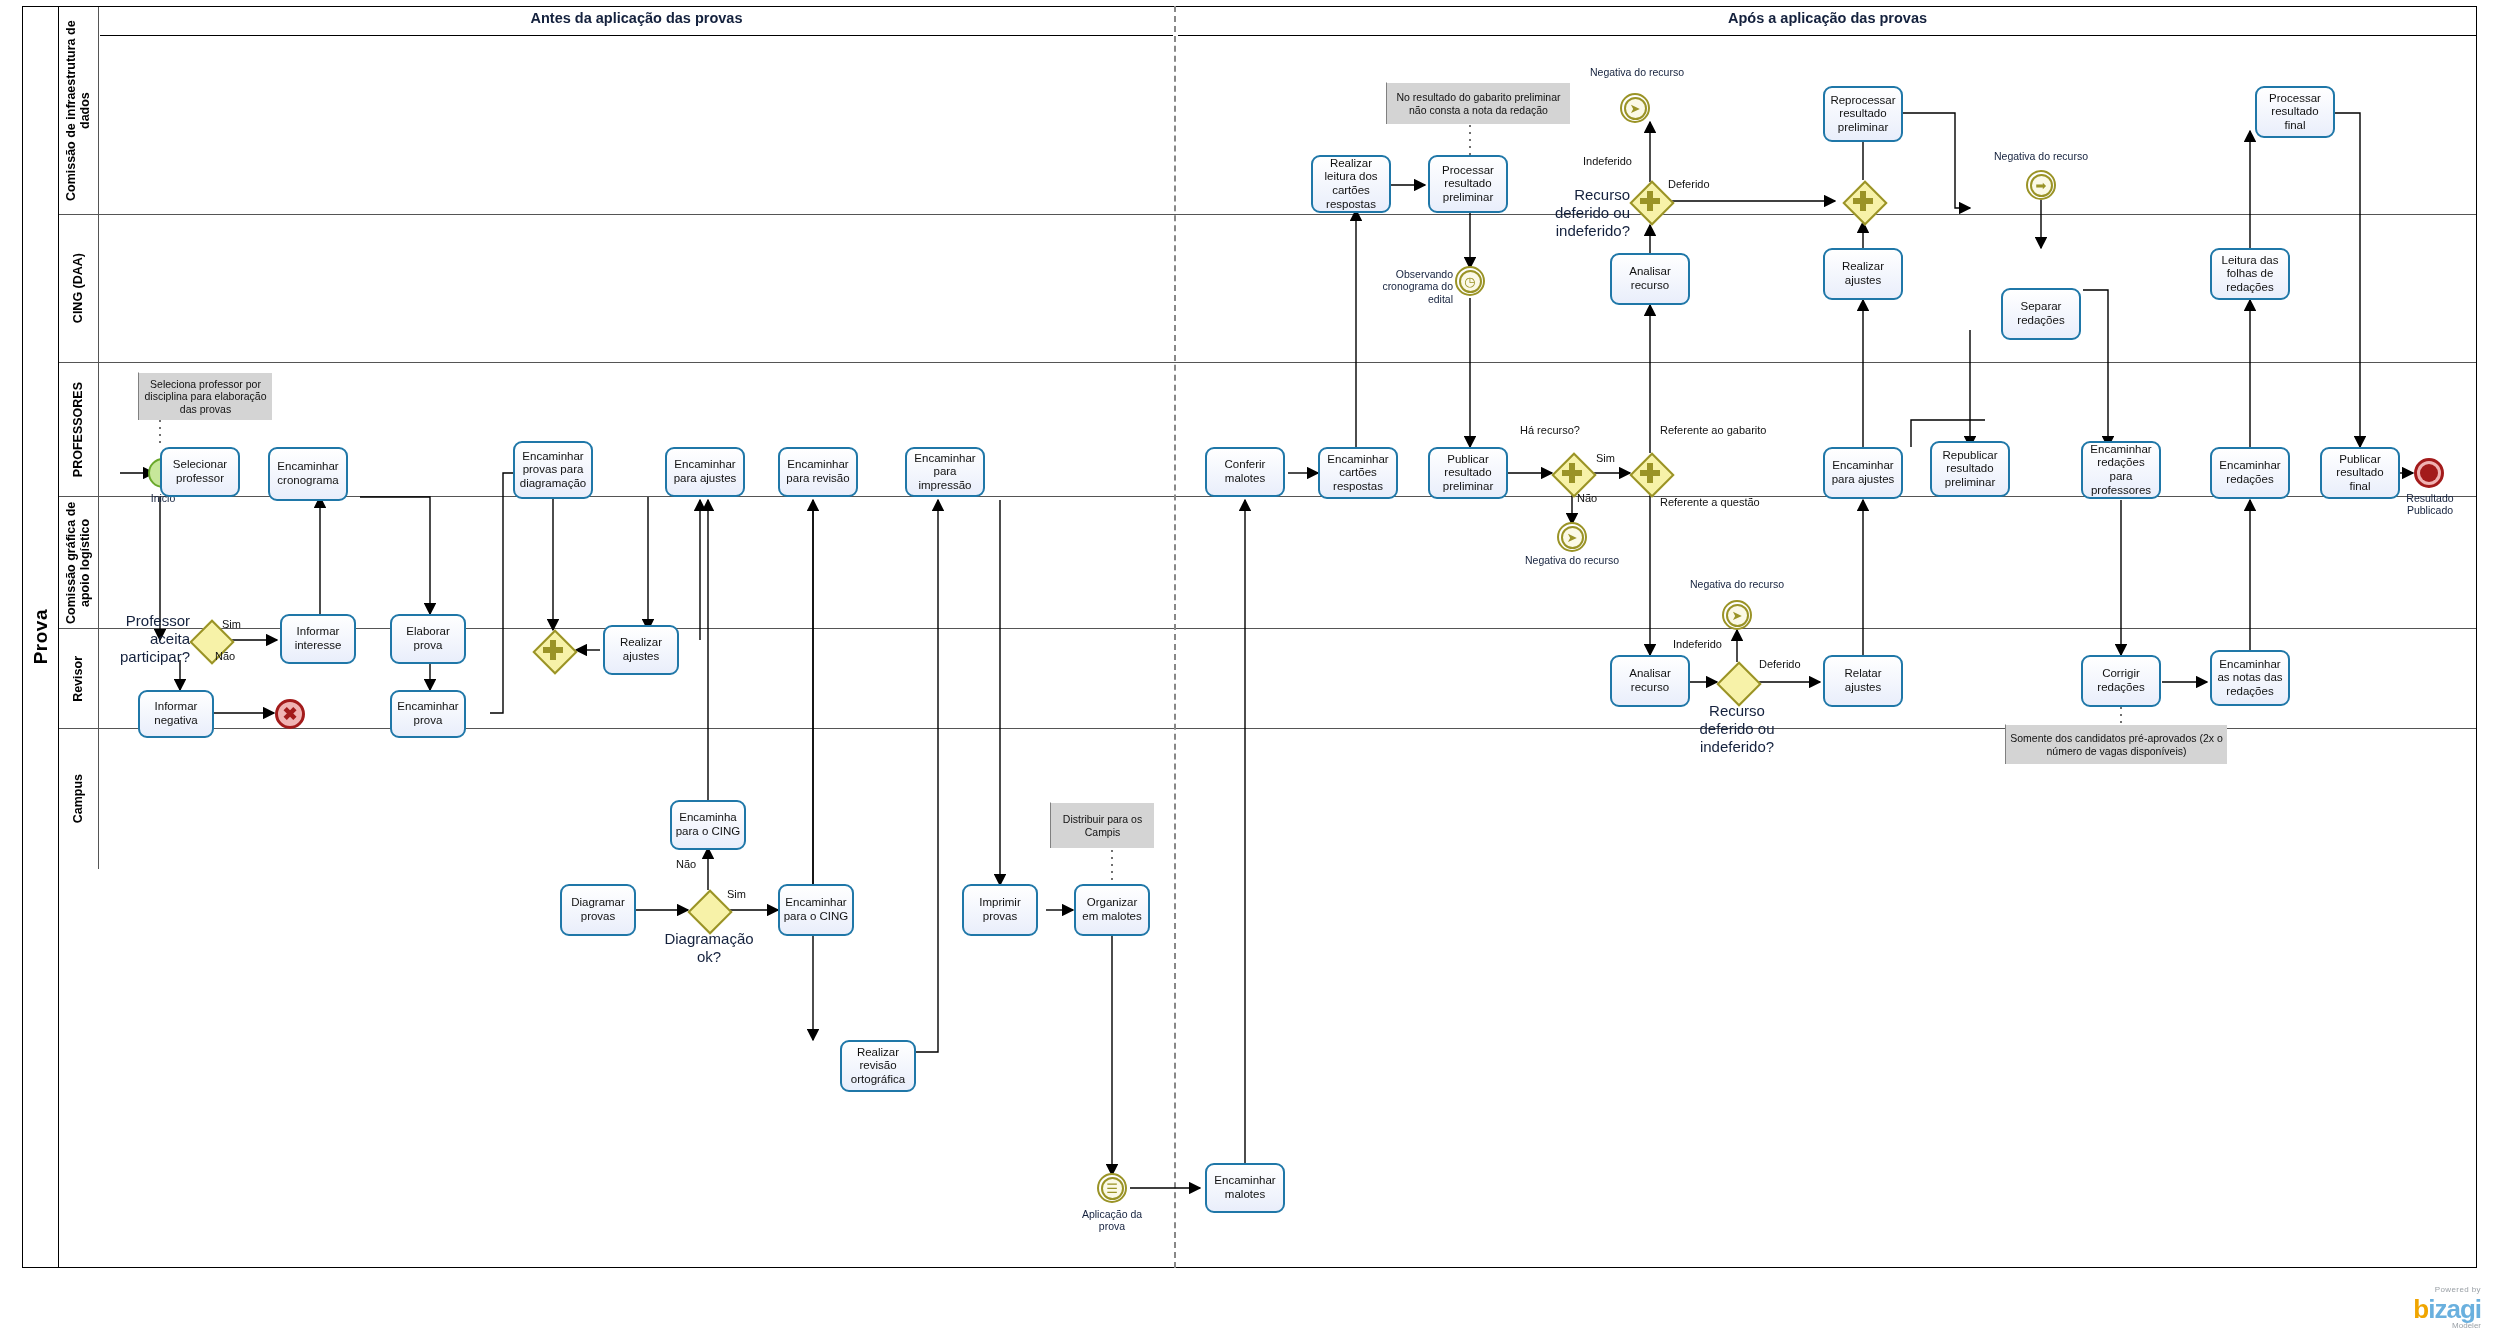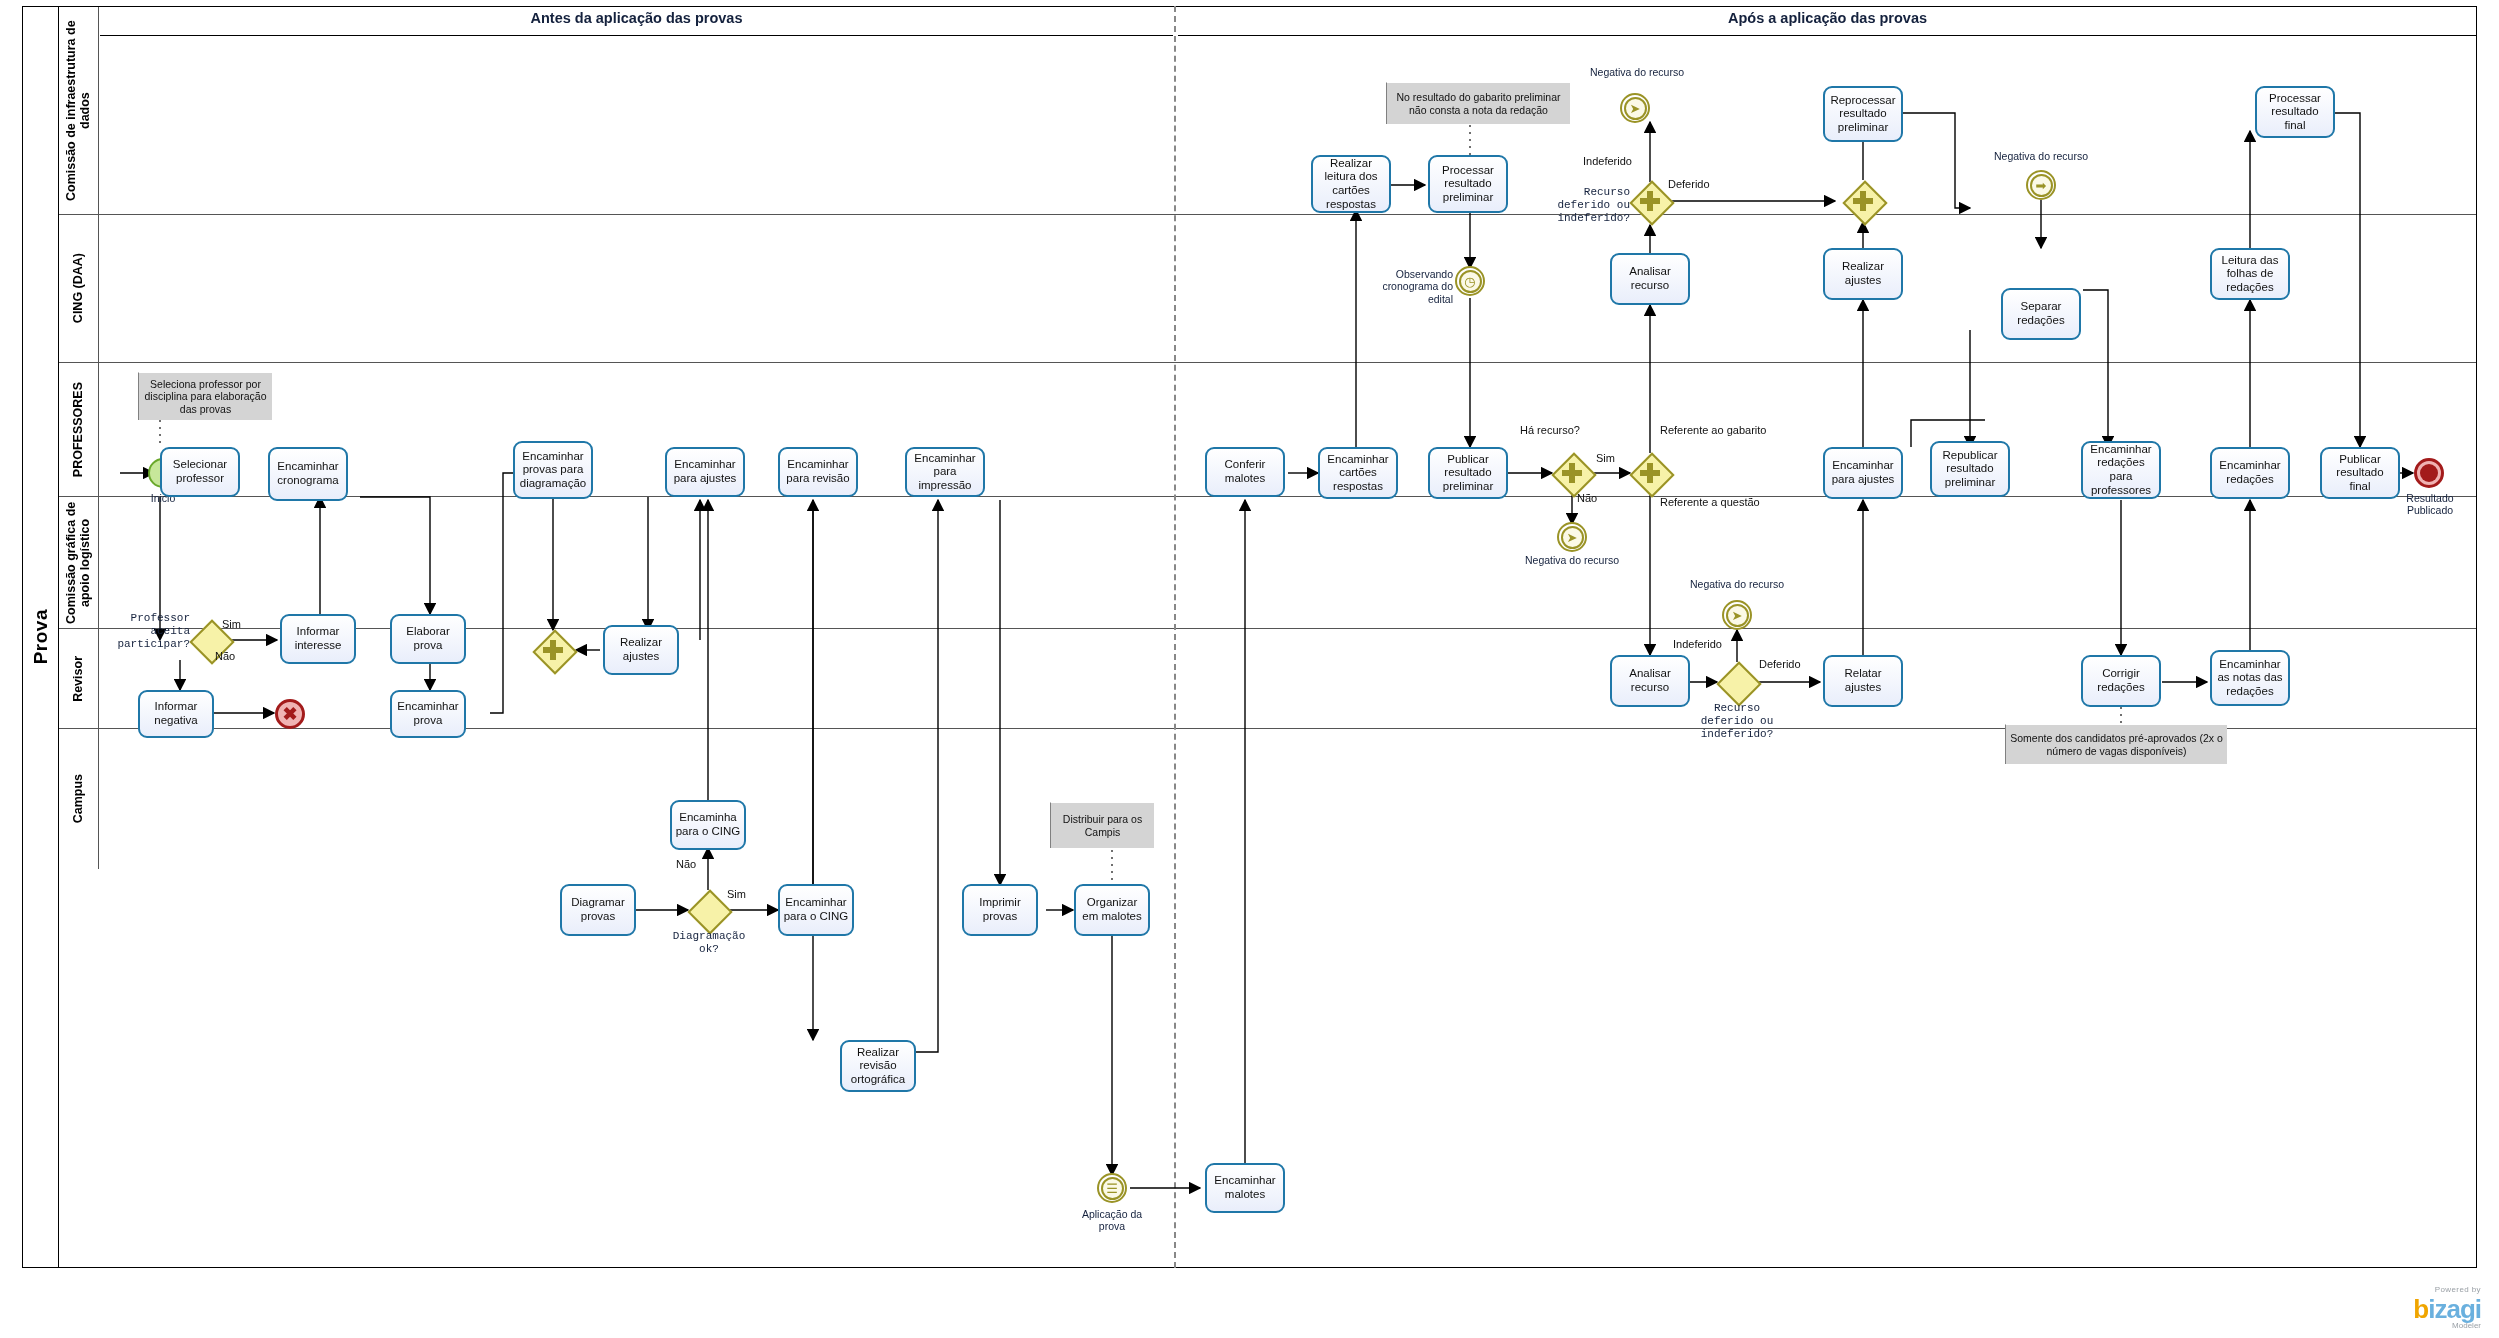--- a/index.html
+++ b/index.html
@@ -47,21 +47,21 @@
   .ev.endcancel .x{position:absolute;left:0;top:0;width:100%;height:100%;color:#a31b1b;
                    font-size:18px;font-weight:bold;display:flex;align-items:center;justify-content:center;line-height:1;}
   .ev.interm{width:30px;height:30px;background:#fff;border:2.4px solid #9a9326;}
   .ev.interm .ring{position:absolute;left:50%;top:50%;width:23px;height:23px;margin:-11.5px 0 0 -11.5px;
                    border-radius:50%;border:2.2px solid #9a9326;box-sizing:border-box;background:#fbf9e6;}
   .ev.interm .glyph{position:absolute;left:0;top:0;width:100%;height:100%;display:flex;
                     align-items:center;justify-content:center;color:#9a9326;font-size:13px;line-height:1;}
   .ev.interm.filled .glyph{color:#9a9326;}
 
   
-  .lbl{position:absolute;font-size:11px;color:#14213d;text-align:center;line-height:1.2;white-space:nowrap;font-family:Liberation Mono, monospace;}
+  .lbl{position:absolute;font-size:15px;color:#14213d;text-align:center;line-height:1.2;white-space:nowrap;}
   .lbl.wrap{white-space:normal;}
   .evlbl{position:absolute;font-size:10.5px;color:#14213d;text-align:center;line-height:1.18;}
   .flowlbl{position:absolute;font-size:11px;color:#111;white-space:nowrap;}
 
   
   .note{position:absolute;background:#d4d4d4;border-left:1.5px solid #808080;border-top:1.5px solid #fff;
         box-sizing:border-box;display:flex;align-items:center;justify-content:center;text-align:center;
         font-size:10.5px;color:#111;line-height:1.2;padding:2px 4px;}
 
   

